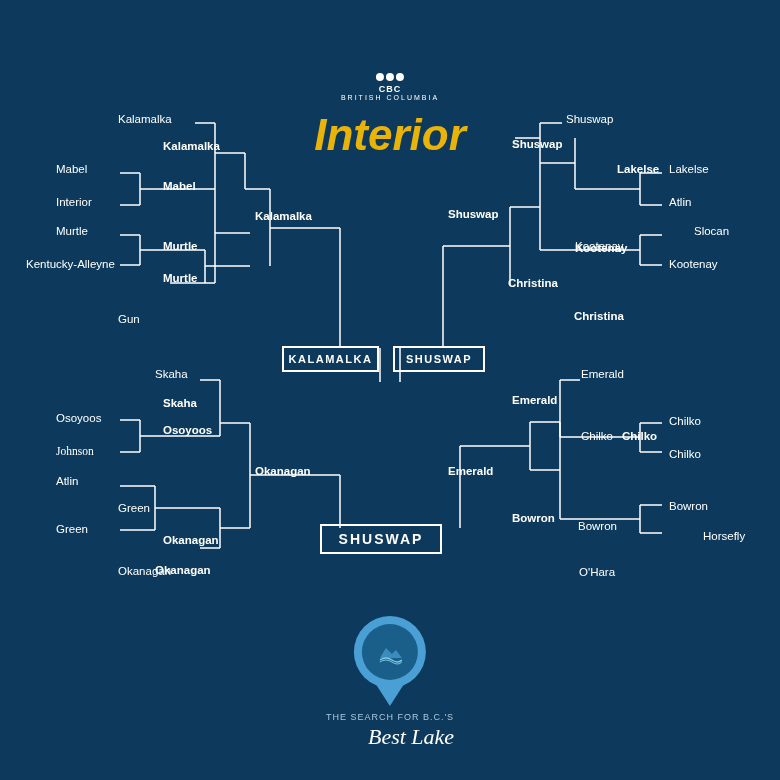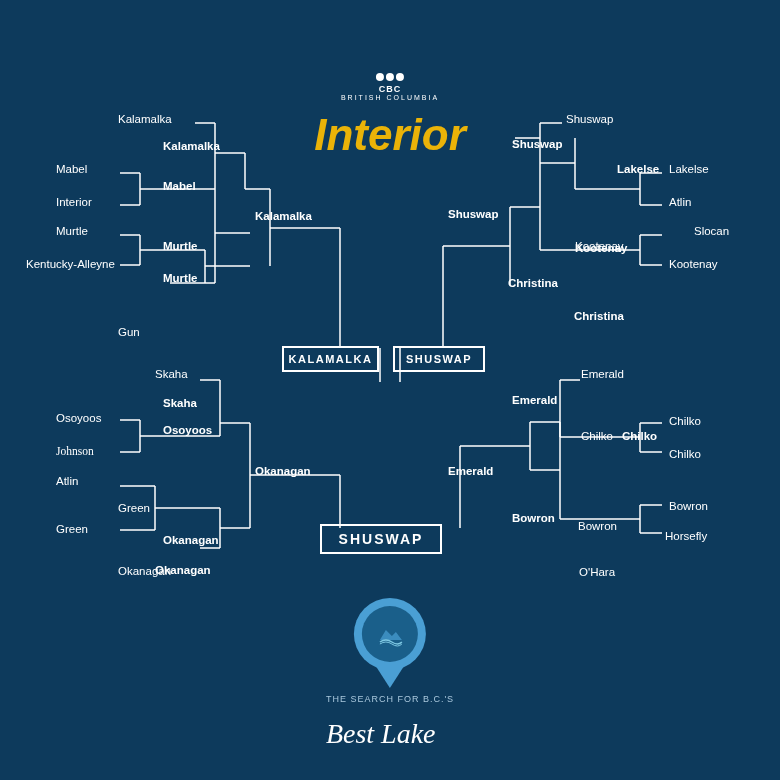--- a/index.html
+++ b/index.html
@@ -91,21 +91,21 @@
       justify-content: center;
       letter-spacing: 1px;
     }
 
     
     .bottom-logo {
       position: absolute;
       bottom: 30px;
       left: 50%;
       transform: translateX(-50%);
-      text-align: left;
+      text-align: right;
     }
     .pin-shape {
       width: 72px;
       height: 90px;
       margin: 0 auto;
       position: relative;
     }
     .pin-shape::before {
       content: '';
       position: absolute;
@@ -150,24 +150,24 @@
 
     .tagline {
       color: #aac8dd;
       font-size: 9px;
       letter-spacing: 1px;
       margin-top: 6px;
       text-transform: uppercase;
     }
     .best-lake {
       color: white;
-      font-size: 28px;
+      font-size: 22px;
       font-style: italic;
       font-family: Georgia, serif;
-      margin-top: 14px;
+      margin-top: 2px;
     }
   </style>
 </head>
 <body>
 <div class="container">
 
   <div class="cbc-logo">
     <div class="cbc-gems">
       <div class="cbc-gem"></div>
       <div class="cbc-gem"></div>
@@ -295,21 +295,21 @@
     <line x1="400" y1="363" x2="400" y2="348" stroke="white" stroke-width="1.5"></line>
     <line x1="380" y1="363" x2="380" y2="382" stroke="white" stroke-width="1.5"></line>
     <line x1="400" y1="363" x2="400" y2="382" stroke="white" stroke-width="1.5"></line>
   </svg>
 
   <div class="team" style="top:113px;left:118px;">Kalamalka</div>
   <div class="team" style="top:163px;left:56px;">Mabel</div>
   <div class="team" style="top:196px;left:56px;">Interior</div>
   <div class="team" style="top:225px;left:56px;">Murtle</div>
   <div class="team" style="top:258px;left:26px;">Kentucky-Alleyne</div>
-  <div class="team" style="top:326px;left:118px;">Gun</div>
+  <div class="team" style="top:313px;left:118px;">Gun</div>
 
   <div class="team team-bold" style="top:140px;left:163px;">Kalamalka</div>
   <div class="team team-bold" style="top:180px;left:163px;">Mabel</div>
   <div class="team team-bold" style="top:240px;left:163px;">Murtle</div>
   <div class="team team-bold" style="top:272px;left:163px;">Murtle</div>
 
   <div class="team team-bold" style="top:210px;left:255px;">Kalamalka</div>
 
   <div class="team" style="top:368px;left:155px;">Skaha</div>
   <div class="team" style="top:412px;left:56px;">Osoyoos</div>
@@ -339,21 +339,21 @@
   <div class="team team-bold" style="top:277px;left:508px;">Christina</div>
 
   <div class="team team-bold" style="top:208px;left:448px;">Shuswap</div>
   <div class="team team-bold" style="top:310px;left:574px;">Christina</div>
 
   <div class="team" style="top:368px;left:581px;">Emerald</div>
   <div class="team" style="top:415px;left:669px;">Chilko</div>
   <div class="team" style="top:448px;left:669px;">Chilko</div>
   <div class="team" style="top:430px;left:581px;">Chilko</div>
   <div class="team" style="top:500px;left:669px;">Bowron</div>
-  <div class="team" style="top:530px;left:649px;padding-left:16px;">Horsefly</div>
+  <div class="team" style="top:530px;left:687px;padding-left:16px;">Horsefly</div>
   <div class="team" style="top:520px;left:578px;">Bowron</div>
 
   <div class="team team-bold" style="top:394px;left:512px;">Emerald</div>
   <div class="team team-bold" style="top:430px;left:622px;">Chilko</div>
   <div class="team team-bold" style="top:512px;left:512px;">Bowron</div>
   <div class="team" style="top:566px;left:579px;">O'Hara</div>
 
   <div class="team team-bold" style="top:465px;left:448px;">Emerald</div>
 
   <div class="winner-box" style="top:346px;left:282px;width:97px;height:26px;font-size:11px;letter-spacing:1.5px;">KALAMALKA</div>

